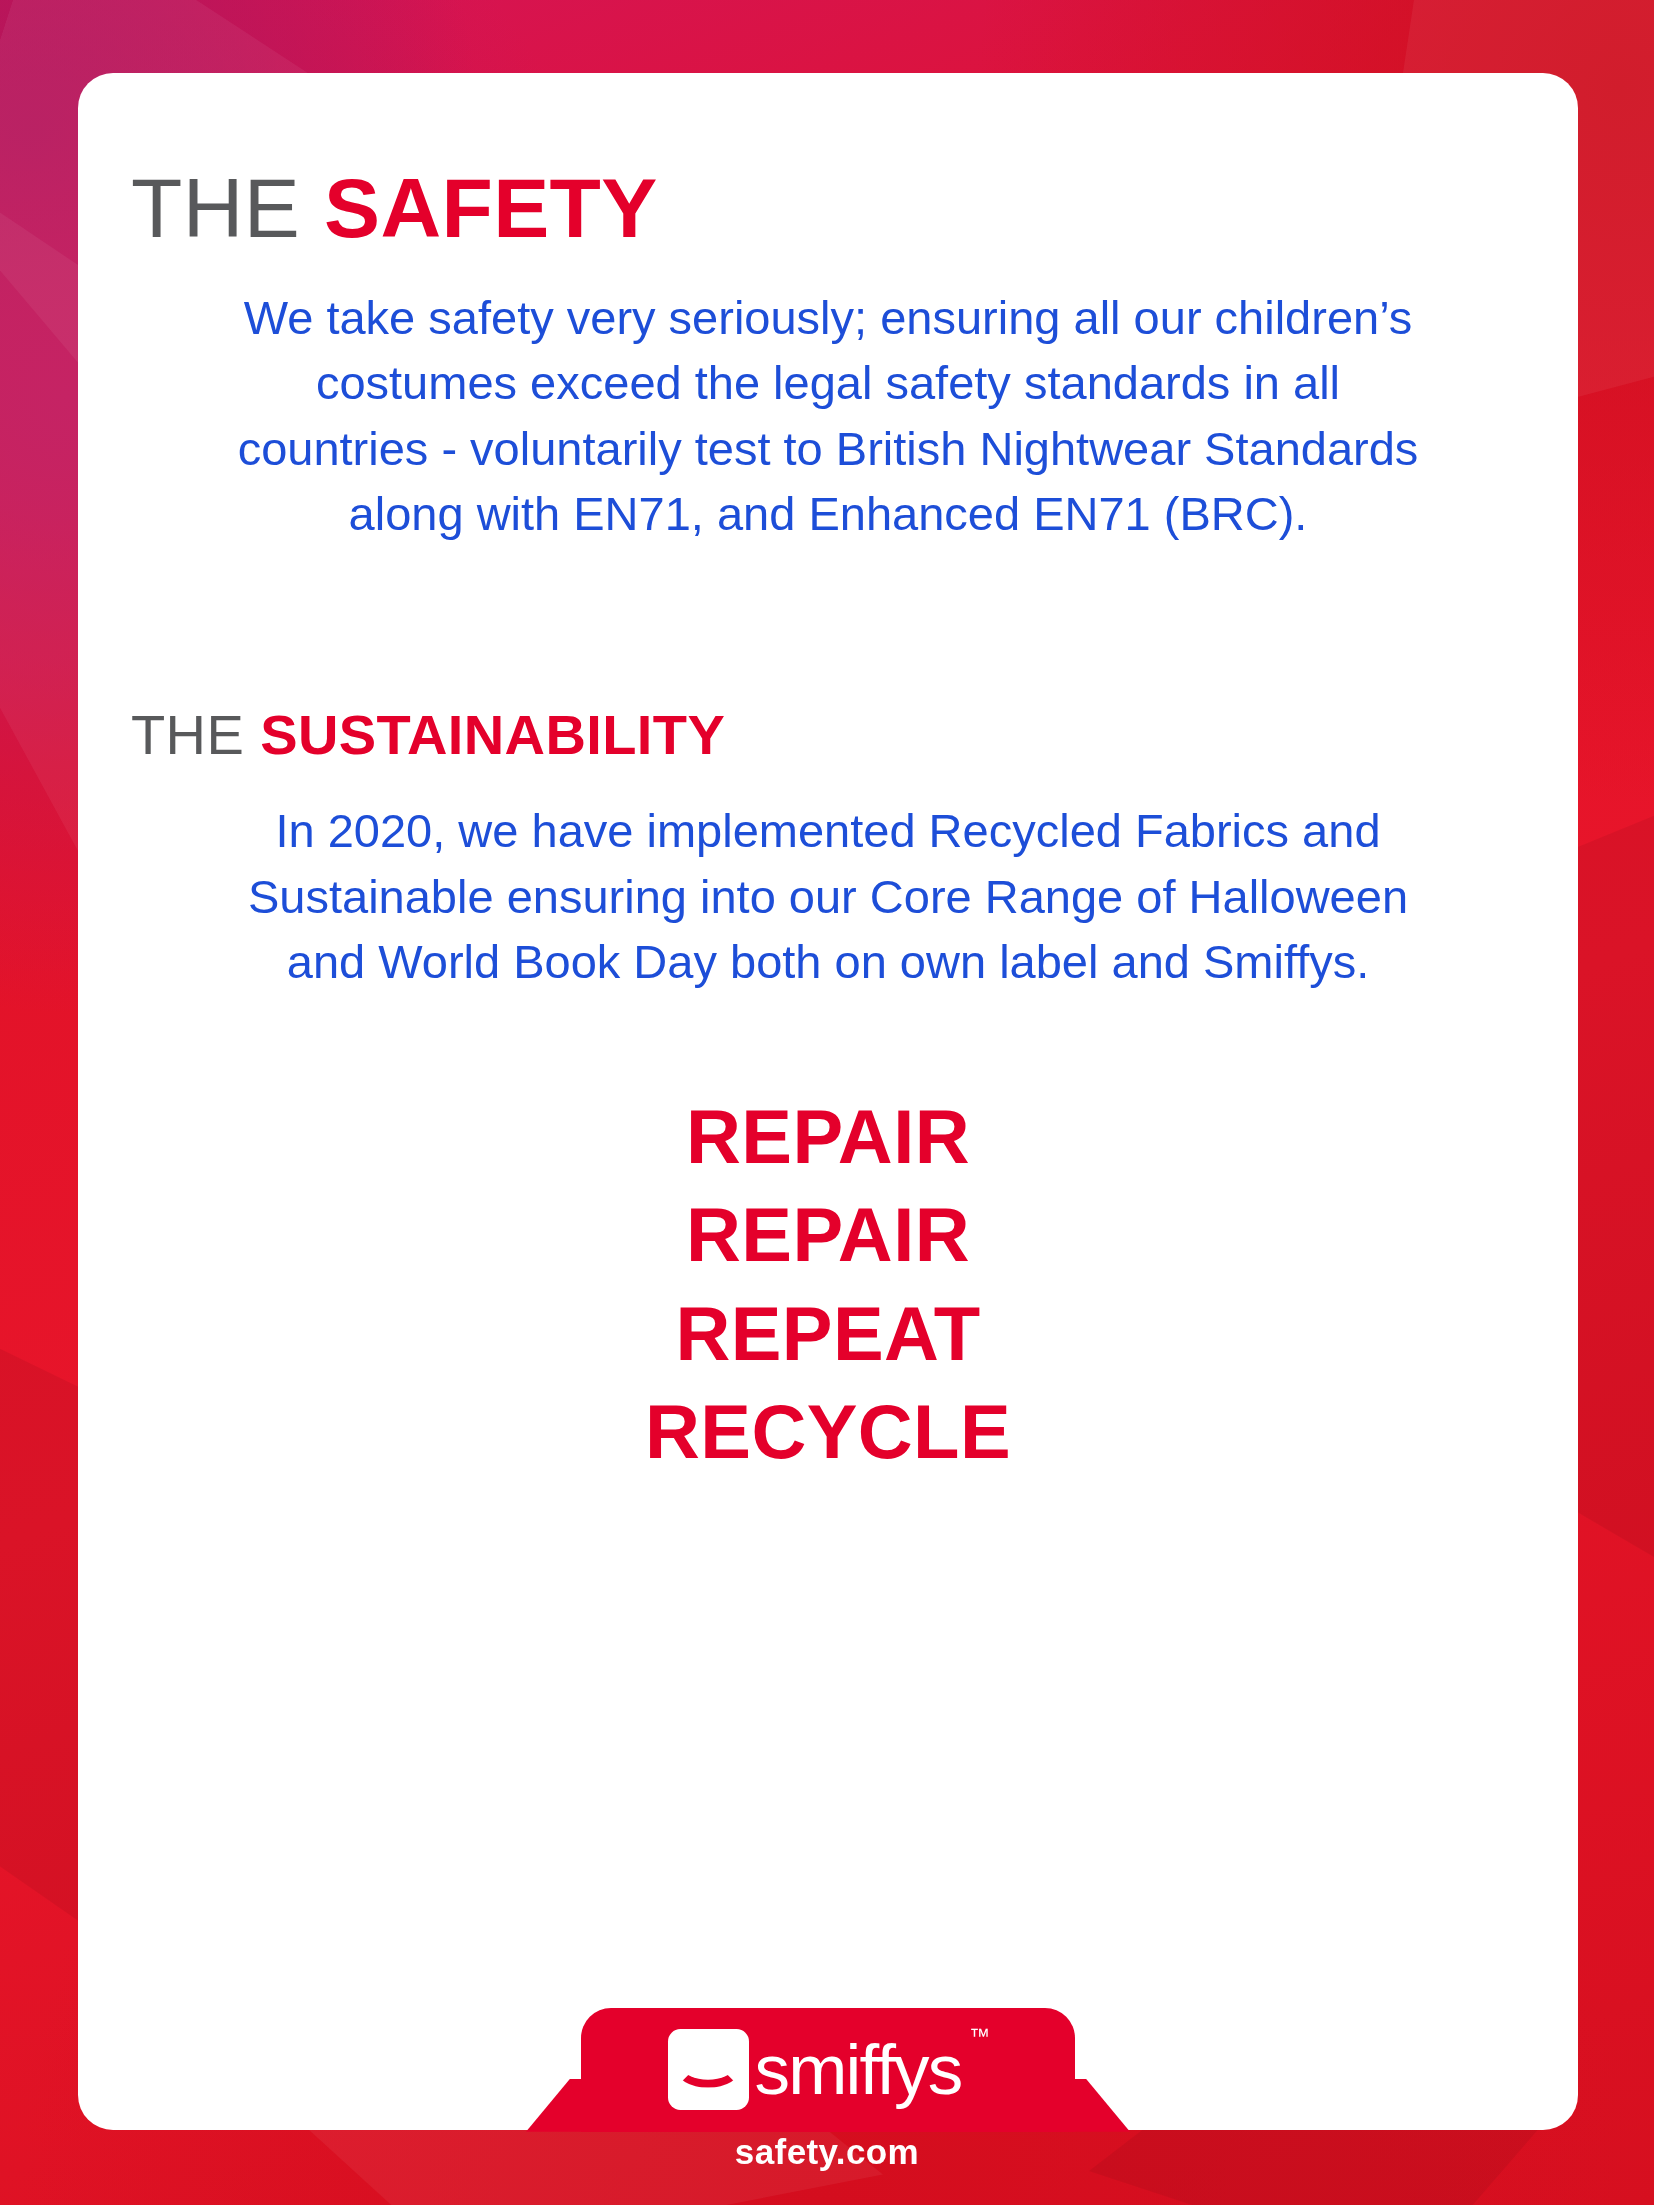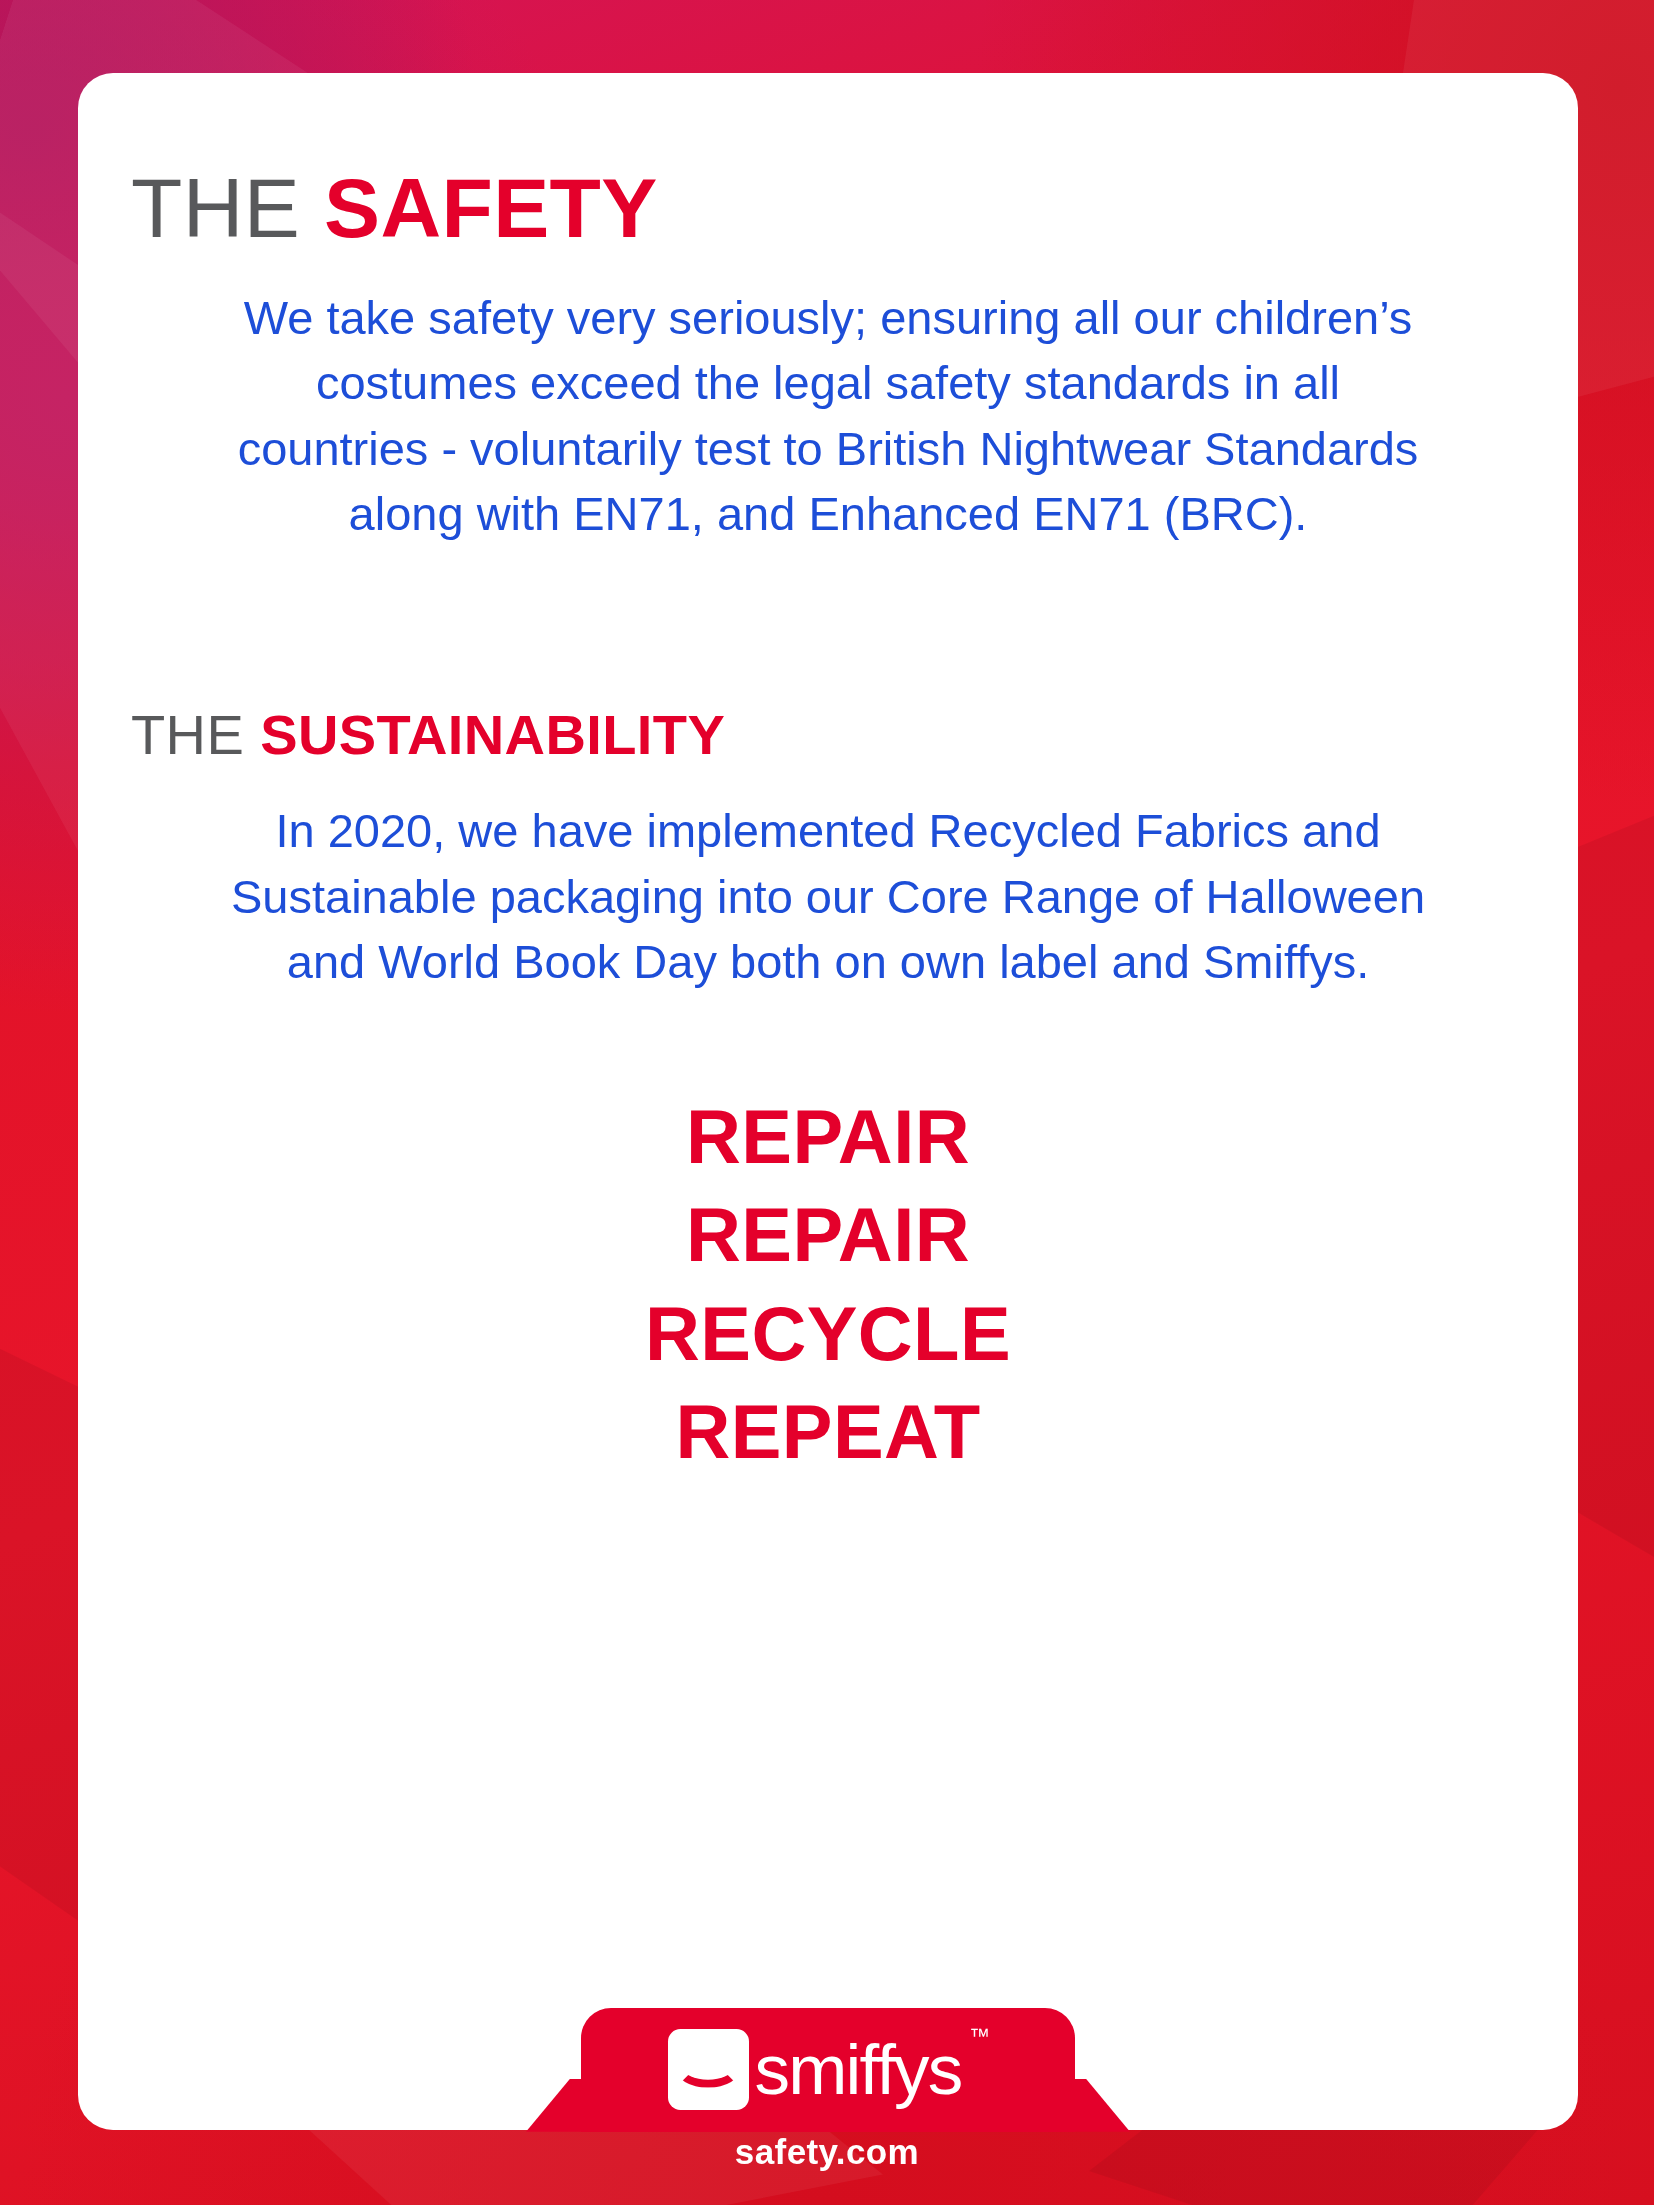--- a/index.html
+++ b/index.html
@@ -197,27 +197,27 @@
   <div class="card">
 
     <h1 class="heading" id="safety-heading"><span>THE </span><span class="strong">SAFETY</span></h1>
 
     <p class="body-text">We take safety very seriously; ensuring all our children’s costumes exceed the legal safety standards in all countries - voluntarily test to British Nightwear Standards along with EN71, and Enhanced EN71 (BRC).</p>
 
     <div class="spacer-safety"></div>
 
     <h1 class="heading" id="sustainability-heading"><span>THE </span><span class="strong">SUSTAINABILITY</span></h1>
 
-    <p class="body-text">In 2020, we have implemented Recycled Fabrics and Sustainable packaging into our Core Range of Halloween and World Book Day both on own label and Smiffys.</p>
+    <p class="body-text">In 2020, we have implemented Recycled Fabrics and Sustainable ensuring into our Core Range of Halloween and World Book Day both on own label and Smiffys.</p>
 
     <div class="slogan">
       <div>REPAIR</div>
       <div>REPAIR</div>
+      <div>REPEAT</div>
       <div>RECYCLE</div>
-      <div>REPEAT</div>
     </div>
 
     <div class="logo-tab">
       <div class="logo-inner">
         <div class="logo-mark">
           <div class="smile"></div>
         </div>
         <div class="logo-word">smiffys</div>
         <div class="logo-tm">™</div>
       </div>

